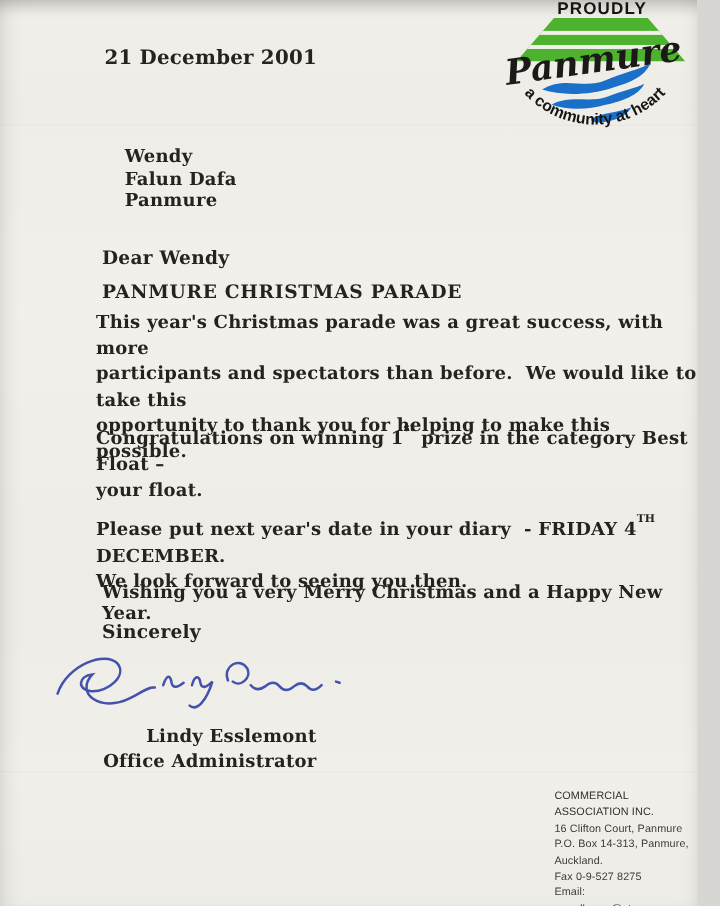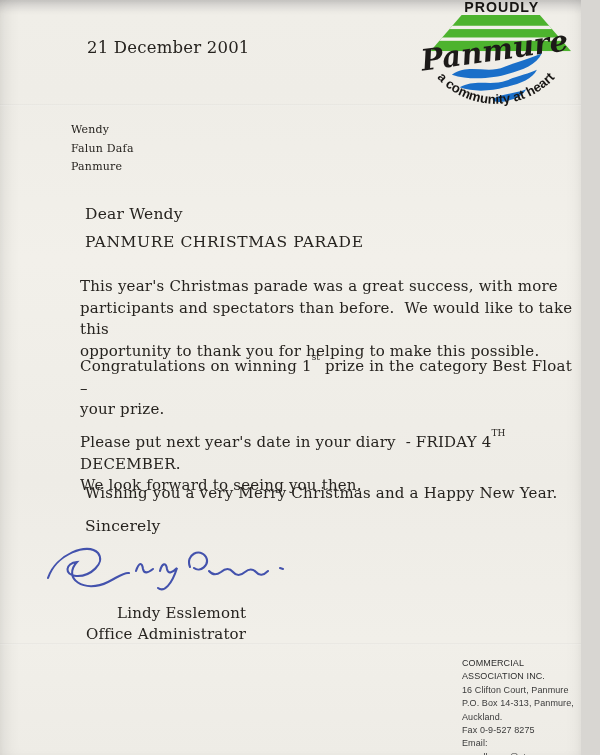--- a/index.html
+++ b/index.html
@@ -12,28 +12,28 @@
     box-shadow: inset 14px 0 20px -14px rgba(0,0,0,.14),
                 inset -12px 0 18px -14px rgba(0,0,0,.10),
                 inset 0 12px 14px -10px rgba(0,0,0,.20);
     font-family:"DejaVu Serif", serif;
     color:#26231f;
   }
   .crease { position:absolute; left:0; width:100%; height:2px;
     background:linear-gradient(180deg, rgba(0,0,0,.045), rgba(255,255,255,.25)); }
 
   
-  .txt { position:absolute; font-weight:normal; letter-spacing:.2px; }
+  .txt { position:absolute; font-weight:bold; letter-spacing:.2px; }
   .line { white-space:pre-wrap; }
   .date       { top:38px;  left:87px; font-size:16.5px; }
-  .recipient  { top:121px; left:71px; font-size:11px; line-height:18.5px; }
+  .recipient  { top:121px; left:104px; font-size:15px; line-height:18.5px; }
   .salutation { top:205px; left:85px; font-size:15.5px; }
   .subject    { top:233px; left:85px; font-size:15.5px; letter-spacing:.6px; }
   .para       { font-size:15px; line-height:21.5px; }
-  .para1 { top:276px; left:80px; }
+  .para1 { top:258px; left:80px; }
   .para2 { top:352px; left:80px; }
   .para3 { top:428px; left:80px; }
   .wish    { top:484px; left:85px; font-size:15px; }
   .closing { top:517px; left:85px; font-size:15.5px; }
   .signatory { top:603px; left:86px; font-size:15px; line-height:20.5px;text-align:right; }
   sup.ord { font-size:9px; position:relative; top:-5px; letter-spacing:0; }
 
   
   .signature { position:absolute; top:538px; left:40px; width:280px; height:64px; }
 
@@ -100,21 +100,21 @@
   <div class="txt salutation">Dear Wendy</div>
 
   <div class="txt para para1">
     <div class="line">This year's Christmas parade was a great success, with more</div>
     <div class="line">participants and spectators than before.  We would like to take this</div>
     <div class="line">opportunity to thank you for helping to make this possible.</div>
   </div>
 
   <div class="txt para para2">
     <div class="line"><span>Congratulations on winning 1</span><sup class="ord">st</sup><span> prize in the category Best Float –</span></div>
-    <div class="line">your prize.</div>
+    <div class="line">your float.</div>
   </div>
 
   <div class="txt para para3">
     <div class="line"><span>Please put next year's date in your diary  - FRIDAY 4</span><sup class="ord">TH</sup><span> DECEMBER.</span></div>
     <div class="line">We look forward to seeing you then.</div>
   </div>
 
   <div class="txt wish">Wishing you a very Merry Christmas and a Happy New Year.</div>
   <div class="txt closing">Sincerely</div>
 

